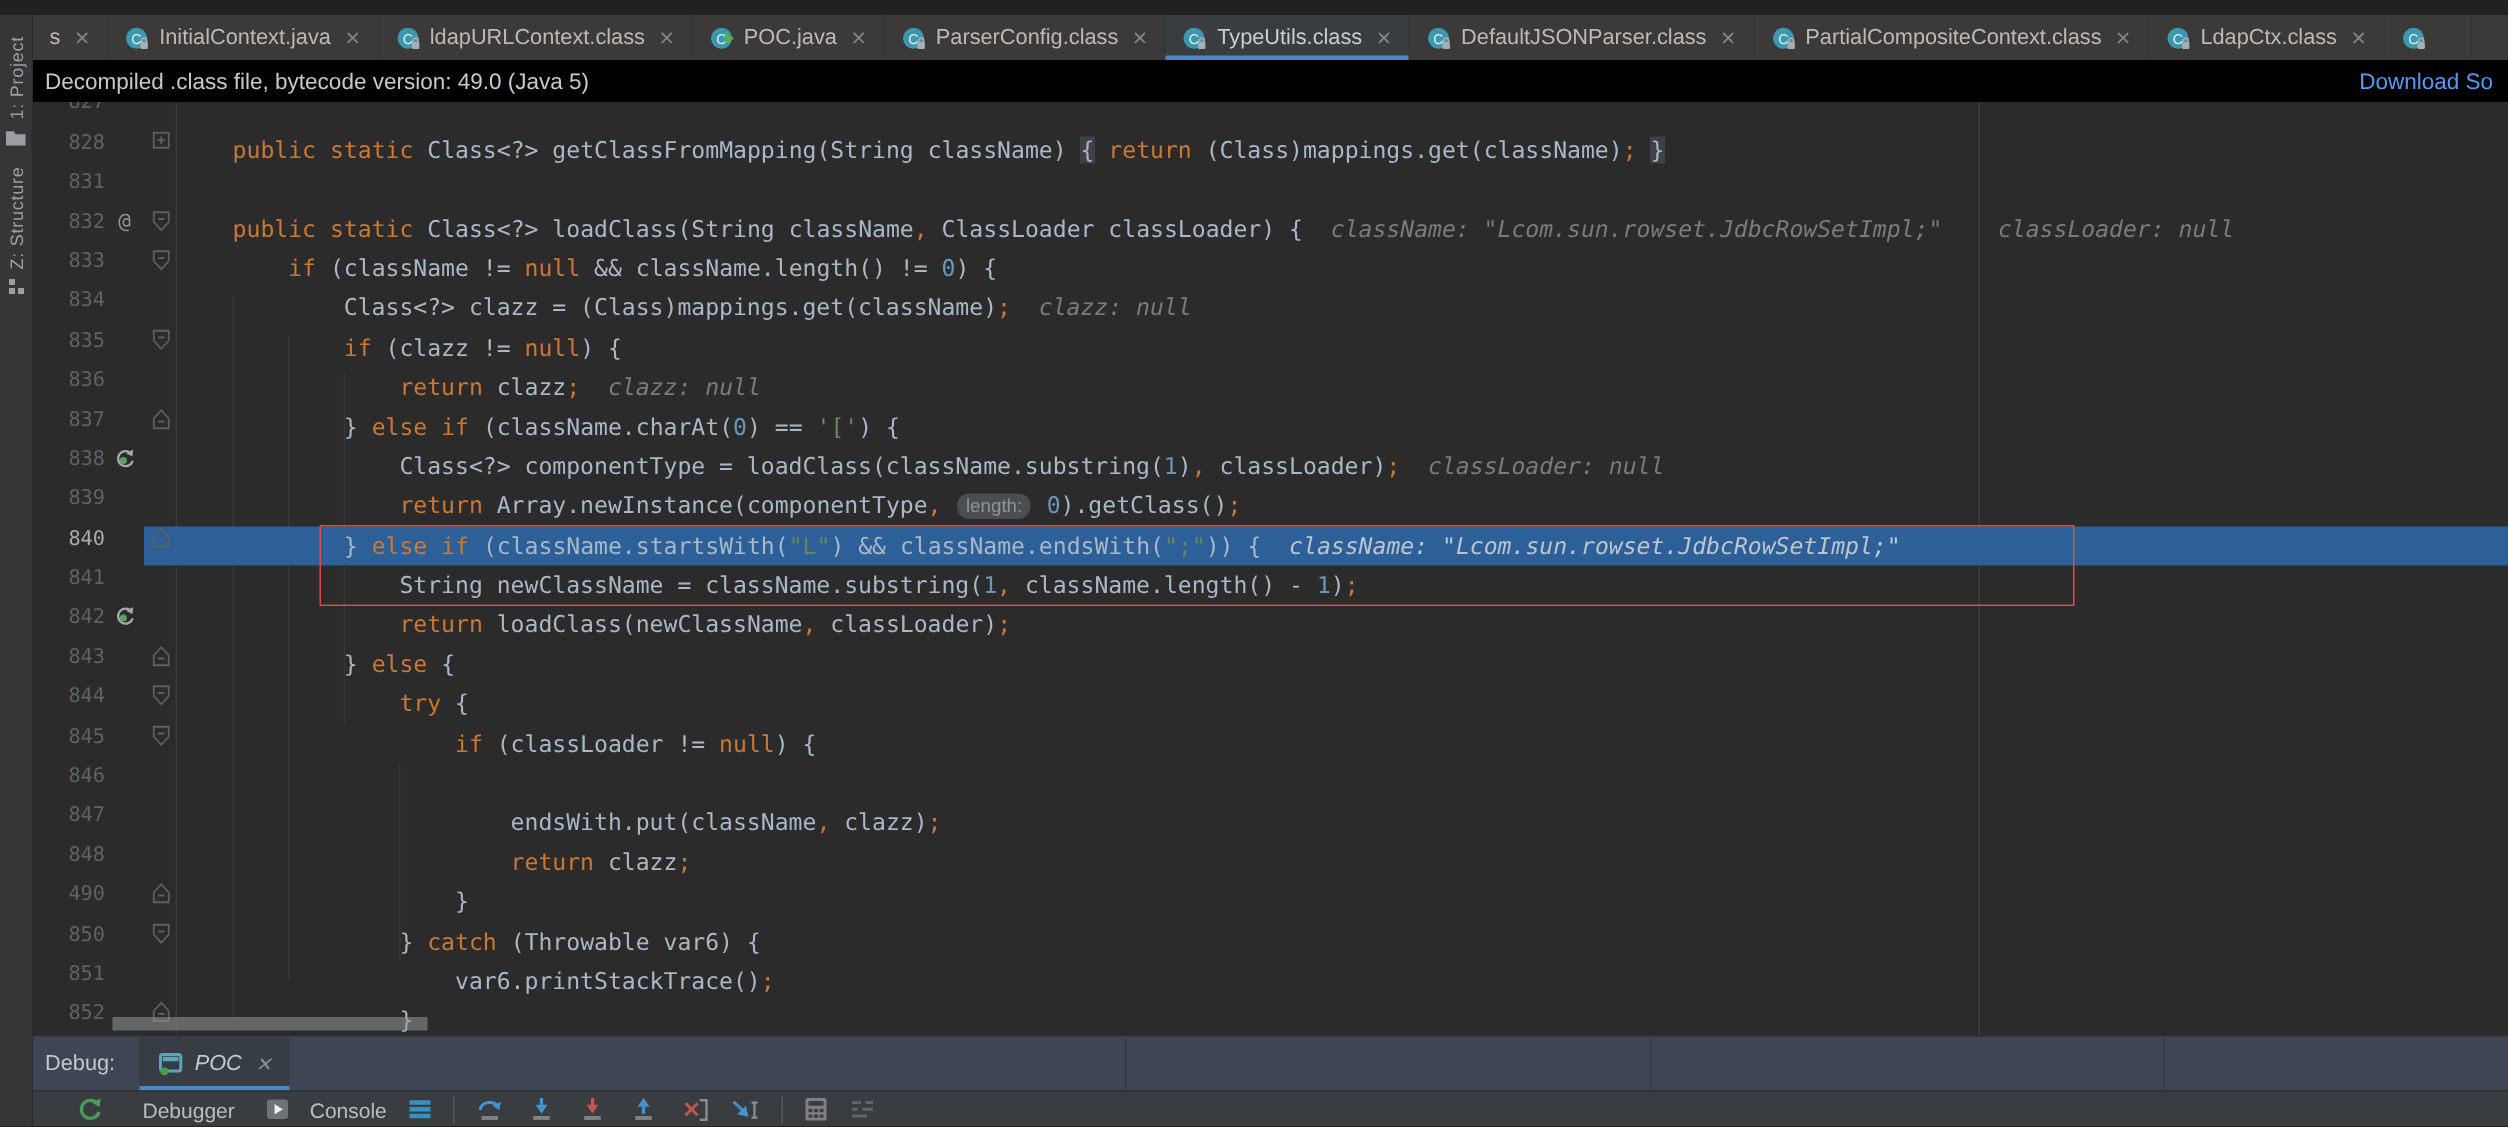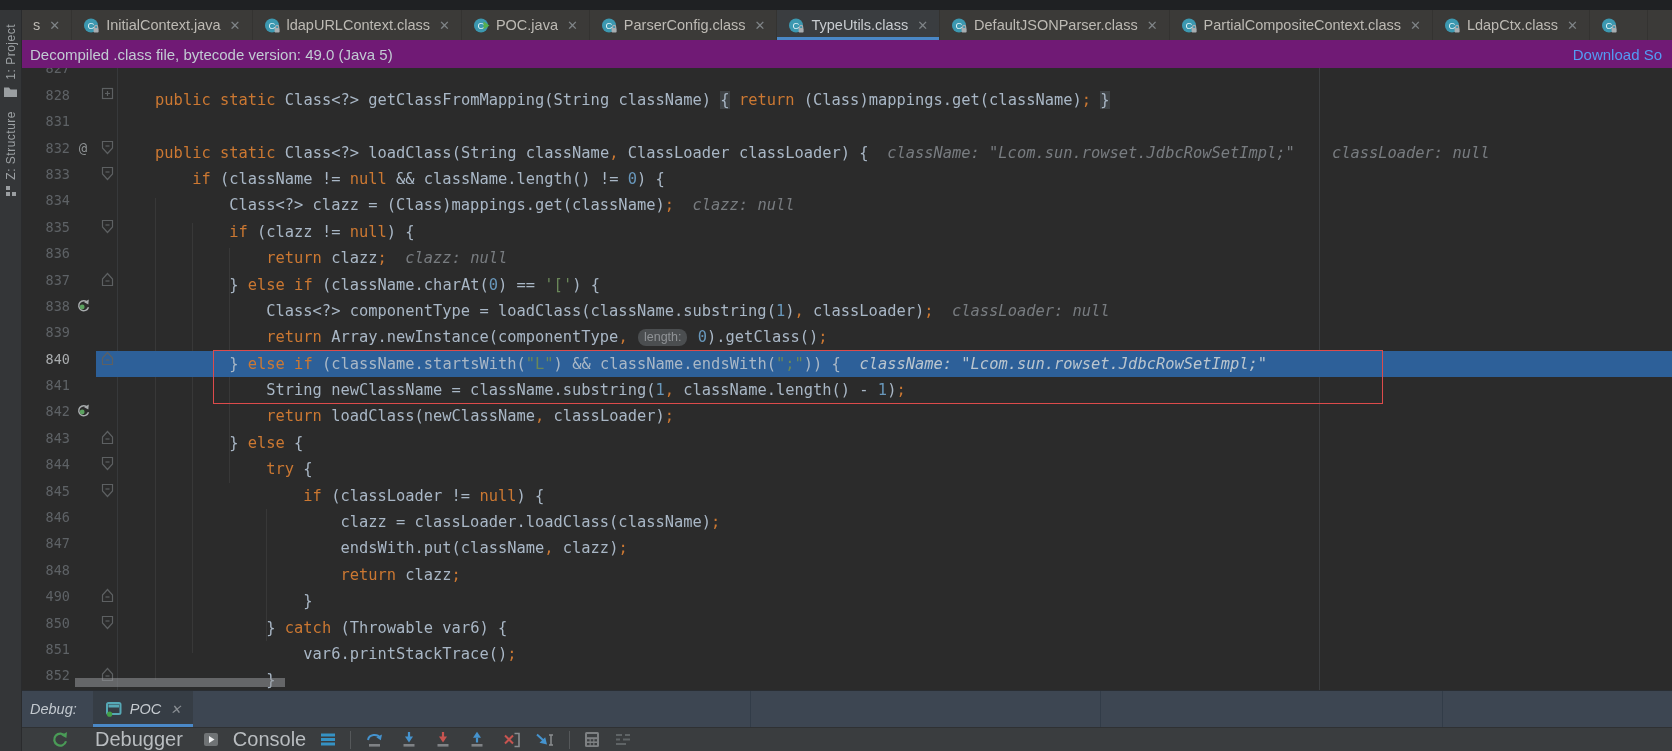--- a/index.html
+++ b/index.html
@@ -19,21 +19,21 @@
   
   #tabbar{position:absolute;left:22px;top:10px;width:1650px;height:30px;background:#3B3A38;
           display:flex;align-items:stretch;overflow:hidden;}
   .tab{position:relative;display:flex;align-items:center;gap:6px;padding:0 11px;height:30px;
        font-size:14.5px;color:#BDBAB4;white-space:nowrap;border-right:1px solid #343331;flex:none;}
   .tab.sel{background:#3A3D40;color:#C9CDD1;}
   .tab.sel::after{content:"";position:absolute;left:0;right:0;bottom:0;height:3.5px;background:var(--underline);}
   .tab .x{color:#7F8487;font-size:13px;margin-left:3px;}
   .tab.partial-last{width:58px;overflow:hidden;}
   
-  #banner{position:absolute;left:22px;top:40px;width:1650px;height:28px;background:#701a75;
+  #banner{position:absolute;left:22px;top:40px;width:1650px;height:28px;background:#000000;
           display:flex;align-items:center;justify-content:space-between;padding:0 10px 0 8px;
           font-size:15px;color:#C2CBD3;}
   #banner .link{color:var(--link);white-space:nowrap;}
   
   #editor{position:absolute;left:22px;top:68px;width:1650px;height:622px;overflow:hidden;background:#2B2B2B;}
   #margin-guide{position:absolute;left:1297px;top:0;bottom:0;width:1px;background:#3C3E40;}
   .indent-guide{position:absolute;width:1px;background:#383838;}
   #fold-line{position:absolute;left:95px;top:0;bottom:0;width:1px;background:#37393B;}
   #code-lines{position:absolute;left:0;top:-7.6px;right:0;}
   .row{height:26.4px;display:flex;align-items:flex-start;position:relative;}
@@ -49,29 +49,29 @@
   .row.exec{background:linear-gradient(90deg,transparent 74px,var(--exec) 74px);}
   .row.exec .lnum{color:#A9ACAE;}
   .row.exec .tok-h{color:#BAC5CE;}
   #red-box{position:absolute;left:191px;top:282px;width:1170px;height:53.6px;
            border:1.5px solid var(--red);pointer-events:none;}
   #hscroll{position:absolute;left:53px;top:610px;width:210px;height:9px;background:rgba(150,152,154,.55);}
   
   #debug-header{position:absolute;left:22px;top:690px;width:1650px;height:37px;background:#3D4652;
                 border-top:1px solid #2A2E33;display:flex;align-items:center;
                 font-size:14.5px;color:#C3C9CF;}
-  .dbg-label{margin-left:8px;font-style:italic;}
+  .dbg-label{margin-left:8px;}
   #dbg-tab{position:relative;display:flex;align-items:center;gap:7px;height:100%;padding:0 12px;
            margin-left:16px;background:#363D45;color:#C6CBD0;font-style:italic;}
   #dbg-tab::after{content:"";position:absolute;left:0;right:0;bottom:0;height:3.5px;background:var(--underline);}
   #dbg-tab .x{color:#8A8F94;font-size:13px;margin-left:2px;}
   .hdr-sep{position:absolute;top:0;bottom:0;width:1px;background:#323C48;}
   #debug-toolbar{position:absolute;left:22px;top:727px;width:1650px;height:24px;background:#3A3D3F;
                  border-top:1px solid #2F3133;display:flex;align-items:center;padding-left:28px;gap:14px;
-                 font-size:20px;color:#B9BDC0;}
+                 font-size:14px;color:#B9BDC0;}
   .tb-sep{width:1px;height:18px;background:#55585A;flex:none;}
   .tb-icon{display:flex;align-items:center;flex:none;}
 </style>
 </head>
 <body>
 
 <div id="screen">
   <div id="menu-sliver"></div>
 
   <div id="leftbar">
@@ -374,21 +374,20 @@
               <path d="M1.5 1.5 H11.5 V8 L6.5 13.5 L1.5 8 Z" fill="none" stroke="#5d6062" stroke-width="1.2"></path>
               <path d="M4.5 6 H8.5" stroke="#5d6062" stroke-width="1.2"></path>
             </svg>
           </span>
           <span class="codeln">                    <span class="tok-k">if</span><span class="tok-d"> (classLoader != </span><span class="tok-k">null</span><span class="tok-d">) {</span></span>
         </div>
         <div class="row">
           <span class="lnum">846</span>
           <span class="gslot"></span>
           <span class="fslot"></span>
-          <span class="codeln">                        <span class="tok-d">clazz = classLoader.loadClass(className)</span><span class="tok-p">;</span></span>
         </div>
         <div class="row">
           <span class="lnum">847</span>
           <span class="gslot"></span>
           <span class="fslot"></span>
           <span class="codeln">                        <span class="tok-d">endsWith.put(className</span><span class="tok-p">,</span><span class="tok-d"> clazz)</span><span class="tok-p">;</span></span>
         </div>
         <div class="row">
           <span class="lnum">848</span>
           <span class="gslot"></span>

